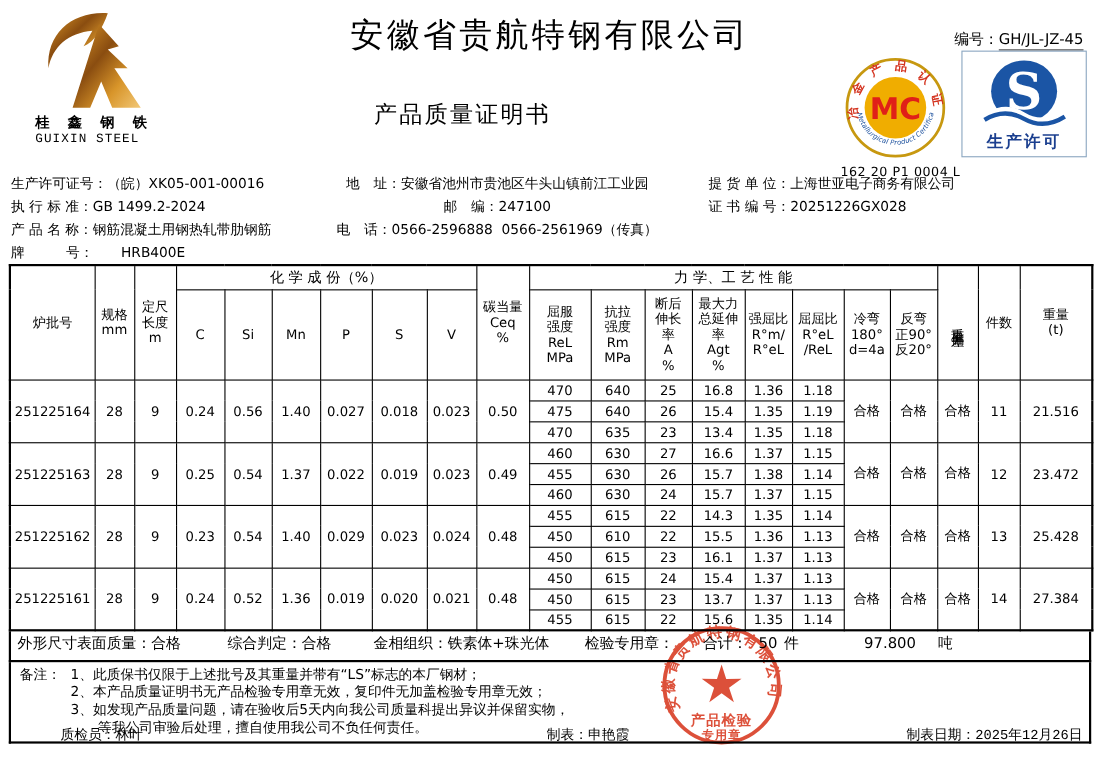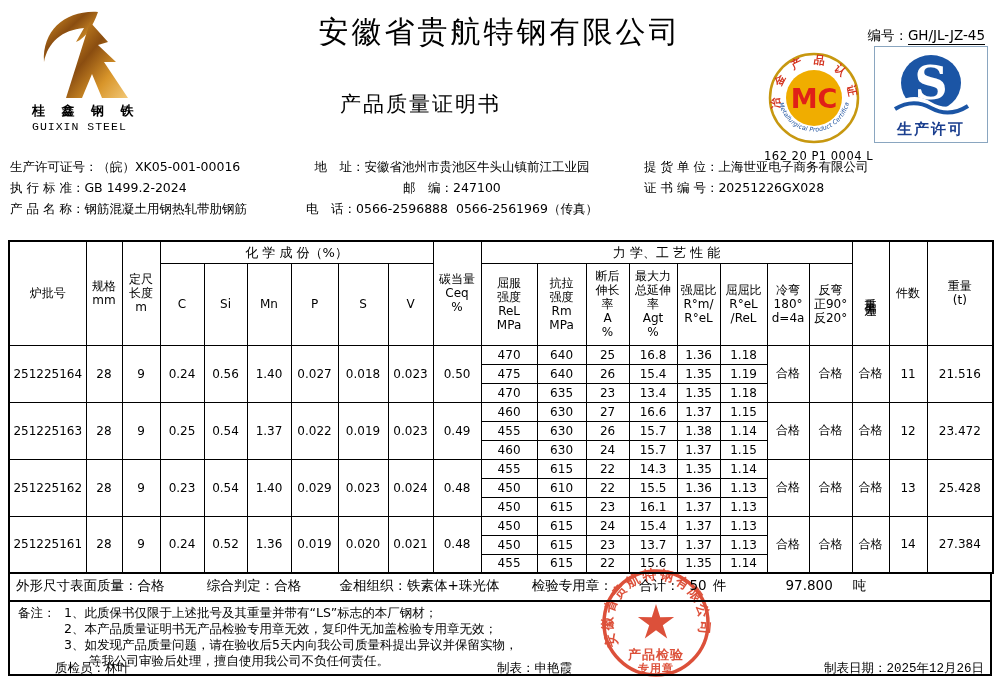--- a/index.html
+++ b/index.html
@@ -128,20 +128,21 @@
       <path d="M 22,55 Q 40,45 56,55 T 92,54 L 92,70 L 22,70 Z" fill="#ffffff"></path>
       <path d="M 20,62 Q 38,51 56,61 T 93,59" stroke="#1b55a5" stroke-width="4" fill="none"></path>
       <text x="56" y="87" text-anchor="middle" font-size="15" font-weight="bold" fill="#1b3f8f" letter-spacing="2">生产许可</text>
     </svg>
   </div>
 
   <div class="info-col col-left">
     <div class="line"><span>生产许可证号：</span><span>（皖）XK05-001-00016</span></div>
     <div class="line"><span>执 行 标 准：</span><span>GB 1499.2-2024</span></div>
     <div class="line"><span>产 品 名 称：</span><span>钢筋混凝土用钢热轧带肋钢筋</span></div>
+    <div class="line"><span>牌　　　号：</span><span>　　HRB400E</span></div>
   </div>
   <div class="info-col col-mid">
     <div class="line"><span>地　址：</span><span>安徽省池州市贵池区牛头山镇前江工业园</span></div>
     <div class="line"><span>邮　编：</span><span>247100</span></div>
     <div class="line"><span>电　话：</span><span>0566-2596888  0566-2561969（传真）</span></div>
   </div>
   <div class="info-col col-right">
     <div class="line"><span>提 货 单 位：</span><span>上海世亚电子商务有限公司</span></div>
     <div class="line"><span>证 书 编 号：</span><span>20251226GX028</span></div>
   </div>

